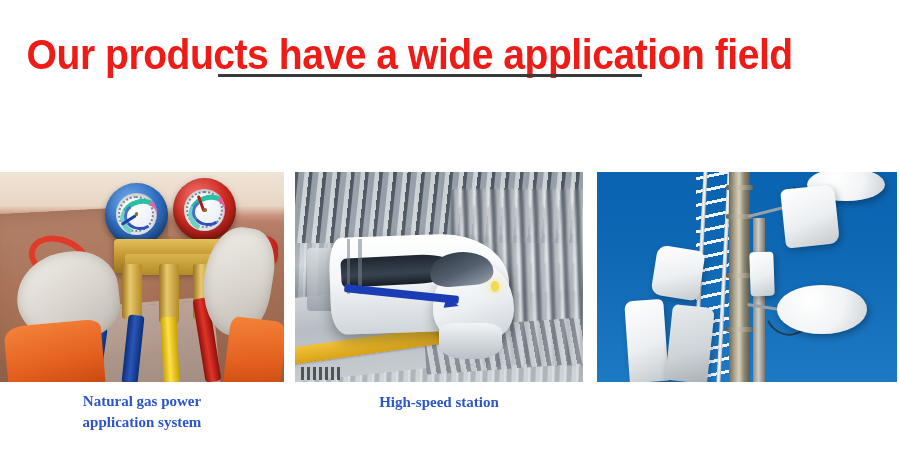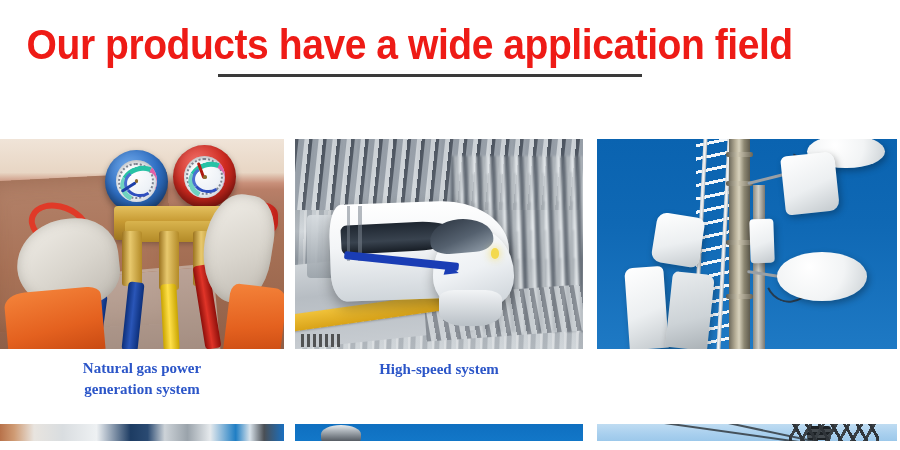--- a/index.html
+++ b/index.html
@@ -7,21 +7,21 @@
     width:900px;height:450px;
     background:#ffffff;
     font-family:"Liberation Sans", sans-serif;
     overflow:hidden;
     position:relative;
   }
   .page{position:relative;width:900px;height:450px;background:#fff;}
 
   
   .heading-wrap{
-    position:absolute;left:0;top:22px;width:759px;text-align:right;
+    position:absolute;left:0;top:32px;width:759px;text-align:right;
   }
   .heading{
     font-family:"Liberation Sans", sans-serif;
     font-weight:bold;
     font-size:42px;
     line-height:46px;
     letter-spacing:-0.5px;
     color:#ee1b16;
     transform:scaleX(0.93);
     transform-origin:center center;
@@ -33,20 +33,21 @@
   }
 
   
   .grid{
     position:absolute;left:0;top:139px;width:900px;
     display:flex;flex-direction:column;gap:0;
   }
   .row{
     display:flex;align-items:flex-start;
     width:900px;
+    margin-top:33px;
   }
   .card{position:relative;}
   .card.c1{width:284px;margin-right:11px;}
   .card.c2{width:288px;margin-right:14px;}
   .card.c3{width:300px;}
 
   .thumb{
     position:relative;width:100%;height:210px;overflow:hidden;
     background:#ccc;
   }
@@ -466,21 +467,21 @@
           <div class="hose hose-yellow"></div>
           <div class="hose hose-red"></div>
 
           <div class="glove glove-l"></div>
           <div class="glove glove-r"></div>
           <div class="cuff cuff-l"></div>
           <div class="cuff cuff-r"></div>
         </div>
         <div class="caption two-line">
           <div>Natural gas power</div>
-          <div>generation system</div>
+          <div>application system</div>
         </div>
       </div>
 
       <div class="card c2">
         <div class="thumb img-train">
           <div class="streaks"></div>
           <div class="ceiling"></div>
           <div class="rightblur"></div>
           <div class="platform"></div>
           <div class="tracks"></div>
@@ -492,21 +493,21 @@
           <div class="doorline2"></div>
           <div class="nose"></div>
           <div class="windshield"></div>
           <div class="skirt"></div>
           <div class="bluestripe"></div>
           <div class="bluearrow"></div>
           <div class="headlight"></div>
           <div class="watermark"></div>
         </div>
         <div class="caption">
-          <div>High-speed system</div>
+          <div>High-speed station</div>
         </div>
       </div>
 
       <div class="card c3">
         <div class="thumb img-tower">
           <div class="ladder">
             <div class="rungs"></div>
             <div class="rail l"></div>
             <div class="rail r"></div>
           </div>

